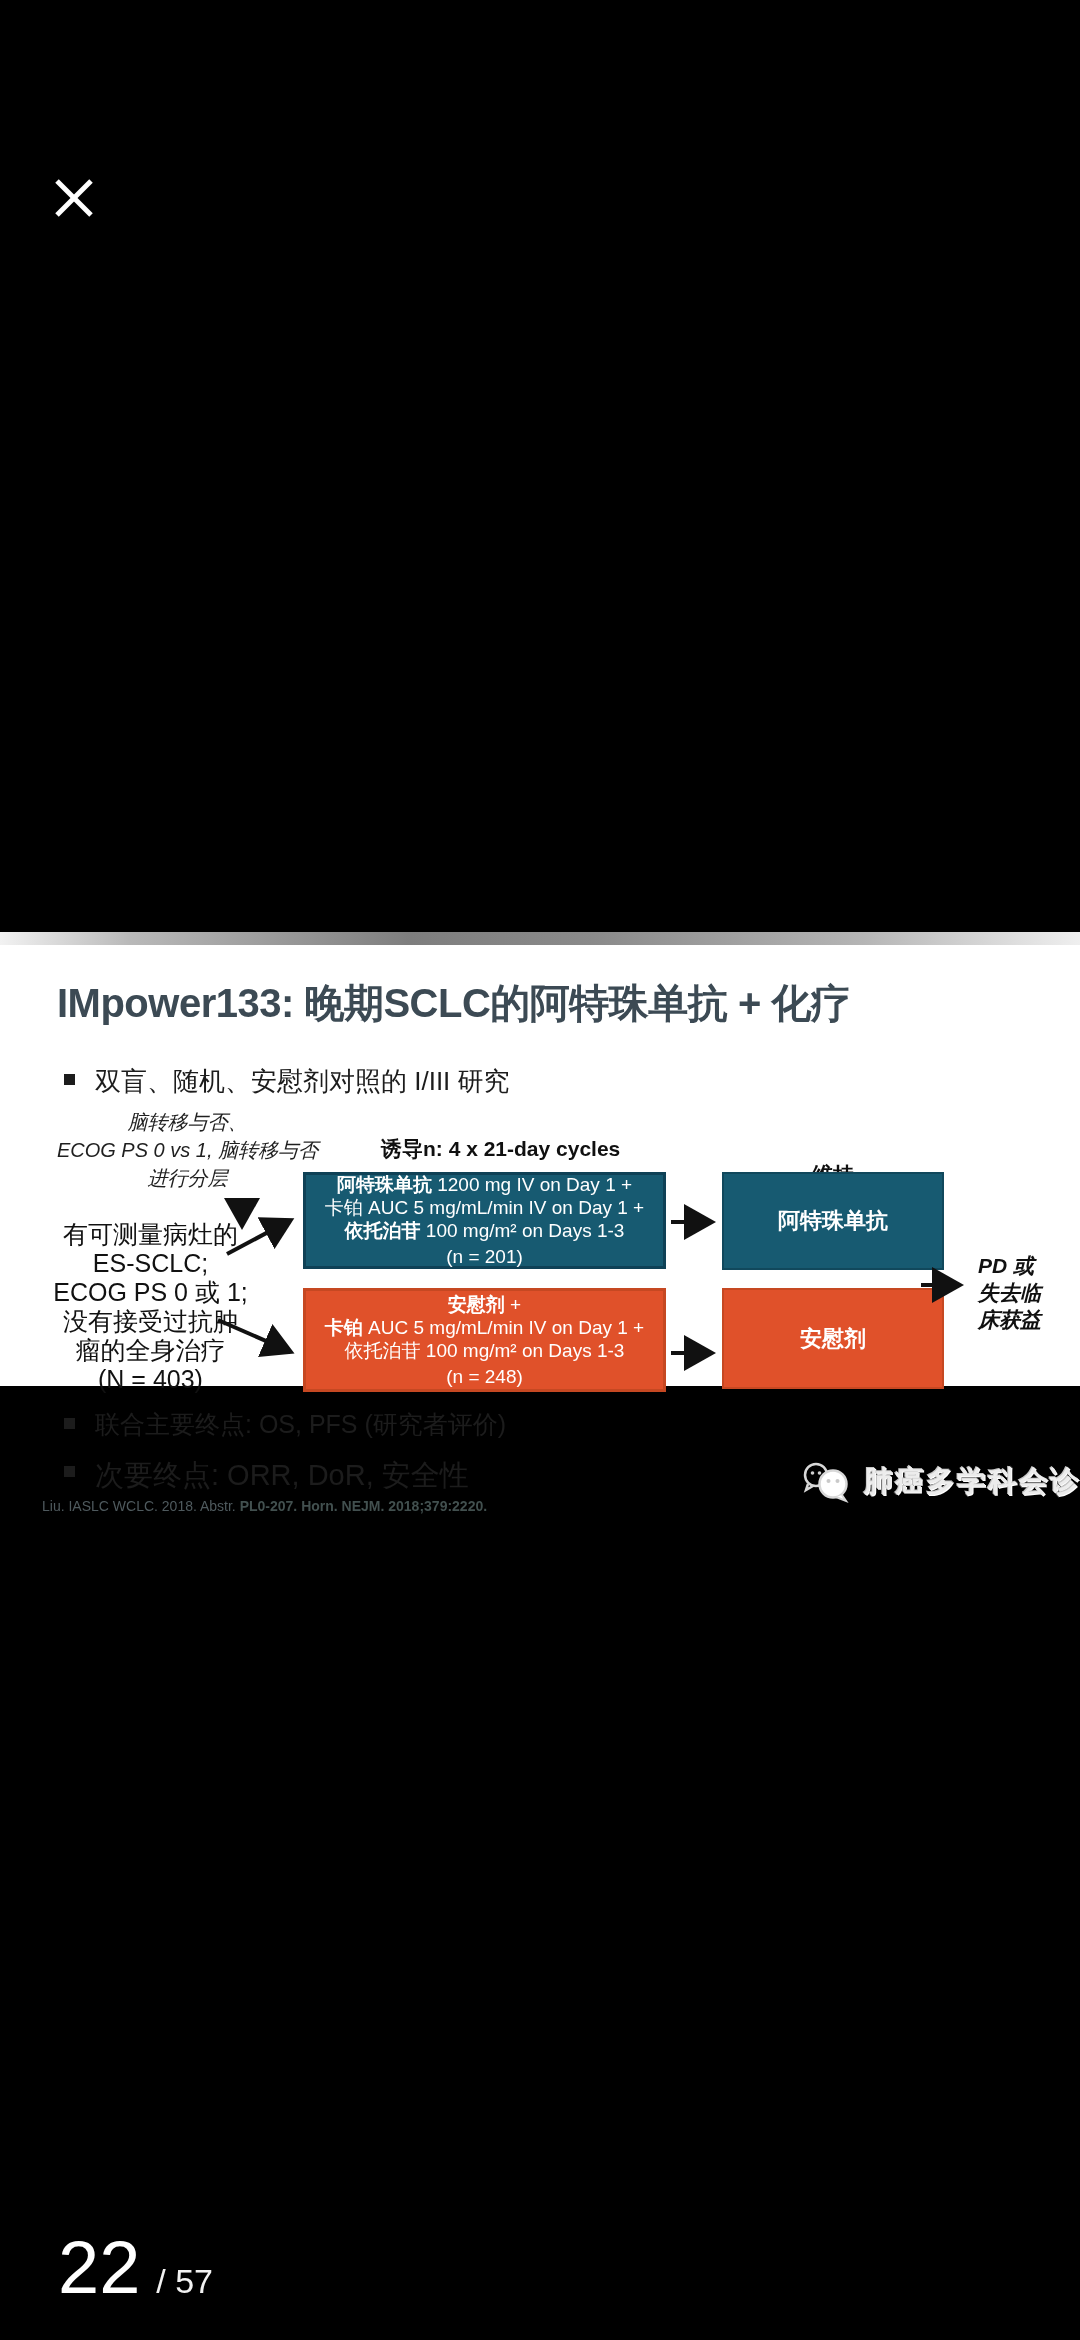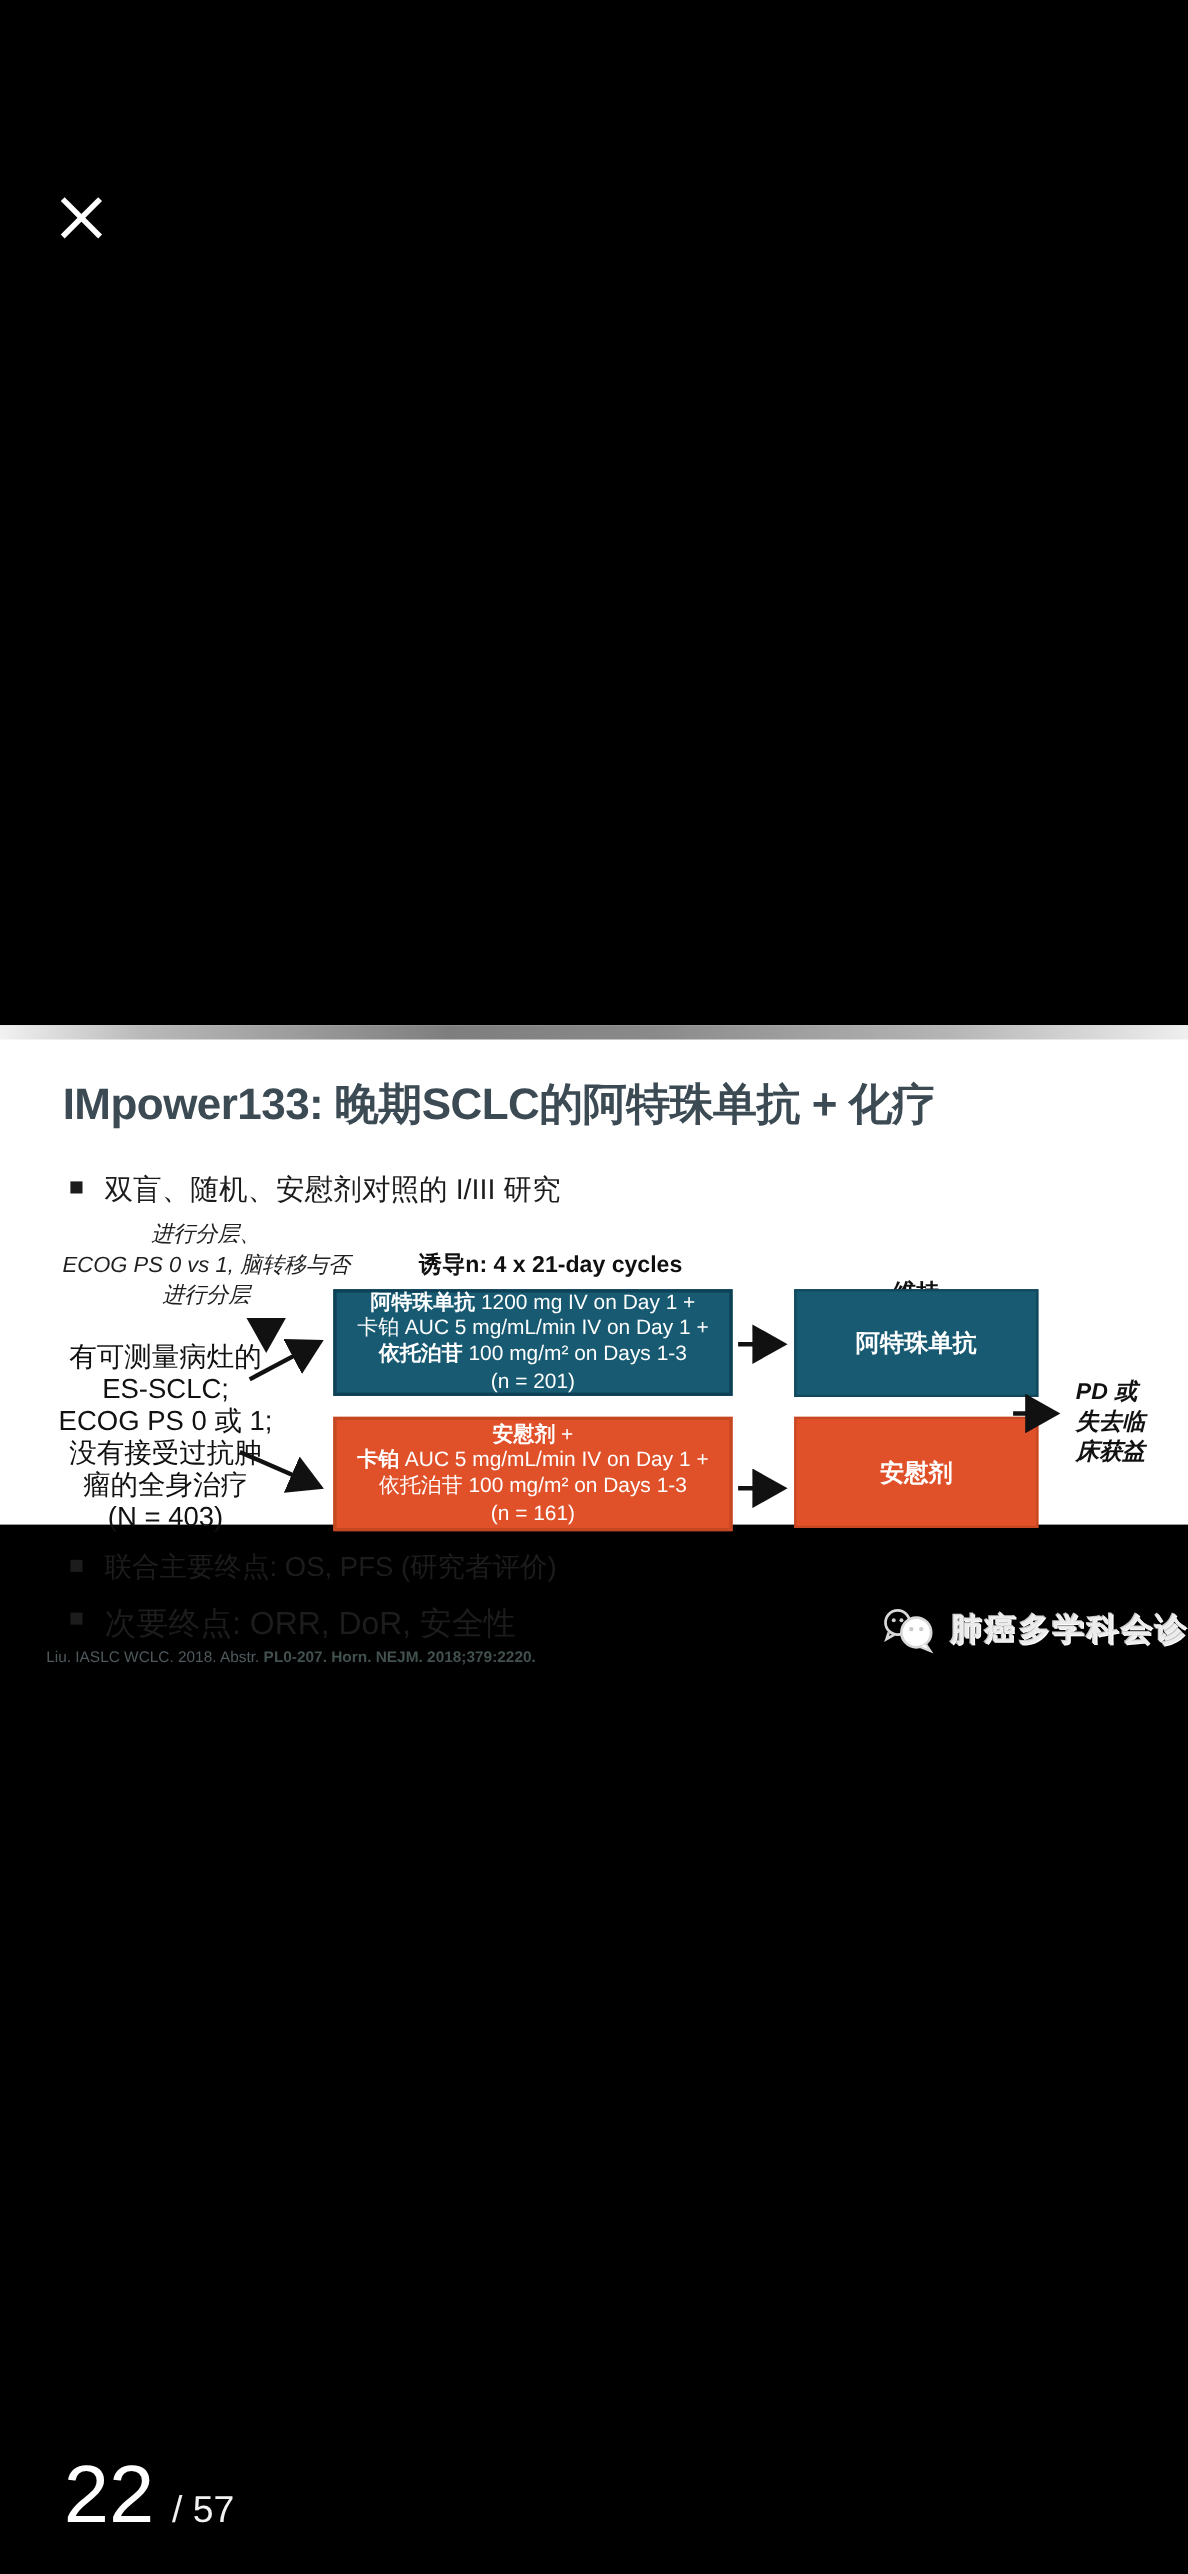--- a/index.html
+++ b/index.html
@@ -79,21 +79,21 @@
     <div id="slide-shadow" class="abs"></div>
 
     <div id="slide-title" class="abs">IMpower133: 晚期SCLC的阿特珠单抗 + 化疗</div>
 
     <div id="bullet-study" class="abs bullet-row">
       <span class="bullet-sq"></span>
       <span>双盲、随机、安慰剂对照的 I/III 研究</span>
     </div>
 
     <div id="strat" class="abs">
-      <div>进行分层、</div>
+      <div>脑转移与否、</div>
       <div>ECOG PS 0 vs 1, 脑转移与否</div>
       <div>进行分层</div>
     </div>
 
     <div id="induction-header" class="abs">诱导n: 4 x 21-day cycles</div>
     <div id="maintenance-header" class="abs">维持</div>
 
     <div id="population" class="abs">
       <div>有可测量病灶的</div>
       <div>ES-SCLC;</div>
@@ -107,21 +107,21 @@
       <div><b>阿特珠单抗</b><span> 1200 mg IV on Day 1 +</span></div>
       <div><b></b><span>卡铂 AUC 5 mg/mL/min IV on Day 1 +</span></div>
       <div><b>依托泊苷</b><span> 100 mg/m² on Days 1-3</span></div>
       <div class="nline">(n = 201)</div>
     </div>
 
     <div id="arm-placebo" class="abs arm-box">
       <div><b>安慰剂</b><span> +</span></div>
       <div><b>卡铂</b><span> AUC 5 mg/mL/min IV on Day 1 +</span></div>
       <div><b></b><span>依托泊苷 100 mg/m² on Days 1-3</span></div>
-      <div class="nline">(n = 161)</div>
+      <div class="nline">(n = 248)</div>
     </div>
 
     <div id="maint-atezo" class="abs arm-box">阿特珠单抗</div>
     <div id="maint-placebo" class="abs arm-box">安慰剂</div>
 
     <div id="outcome" class="abs">
       <div>PD 或</div>
       <div>失去临</div>
       <div>床获益</div>
     </div>

